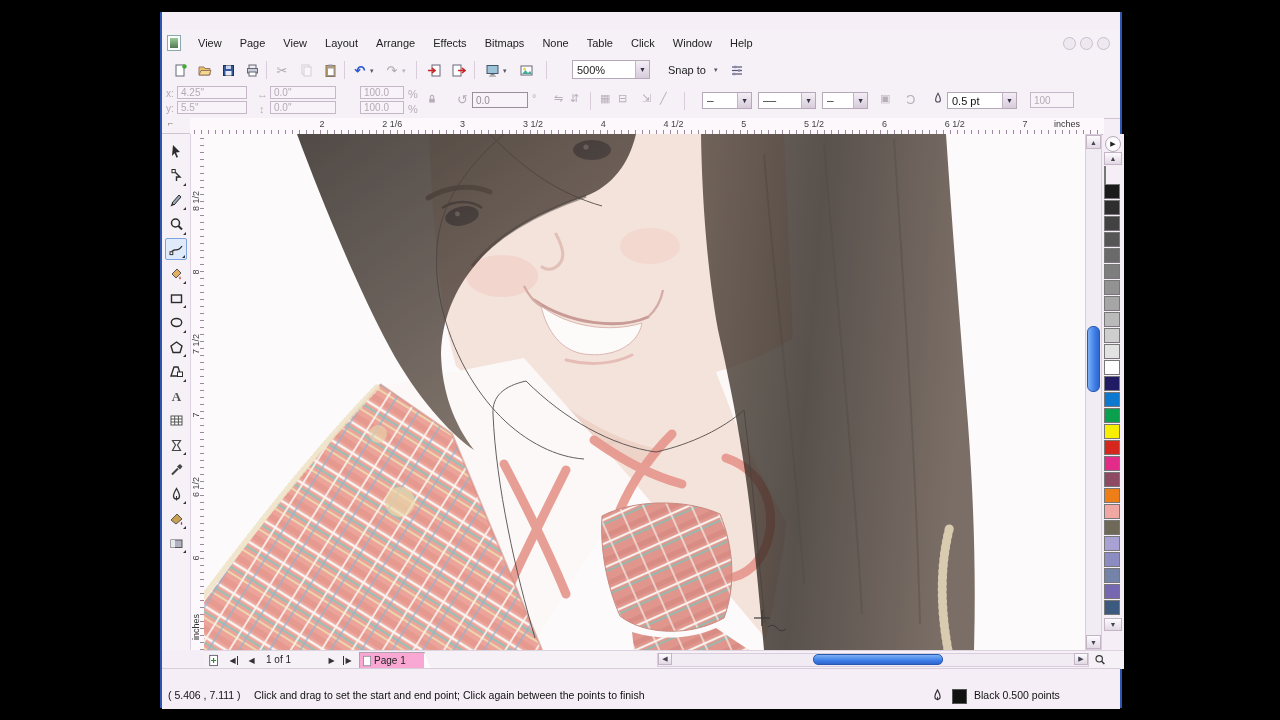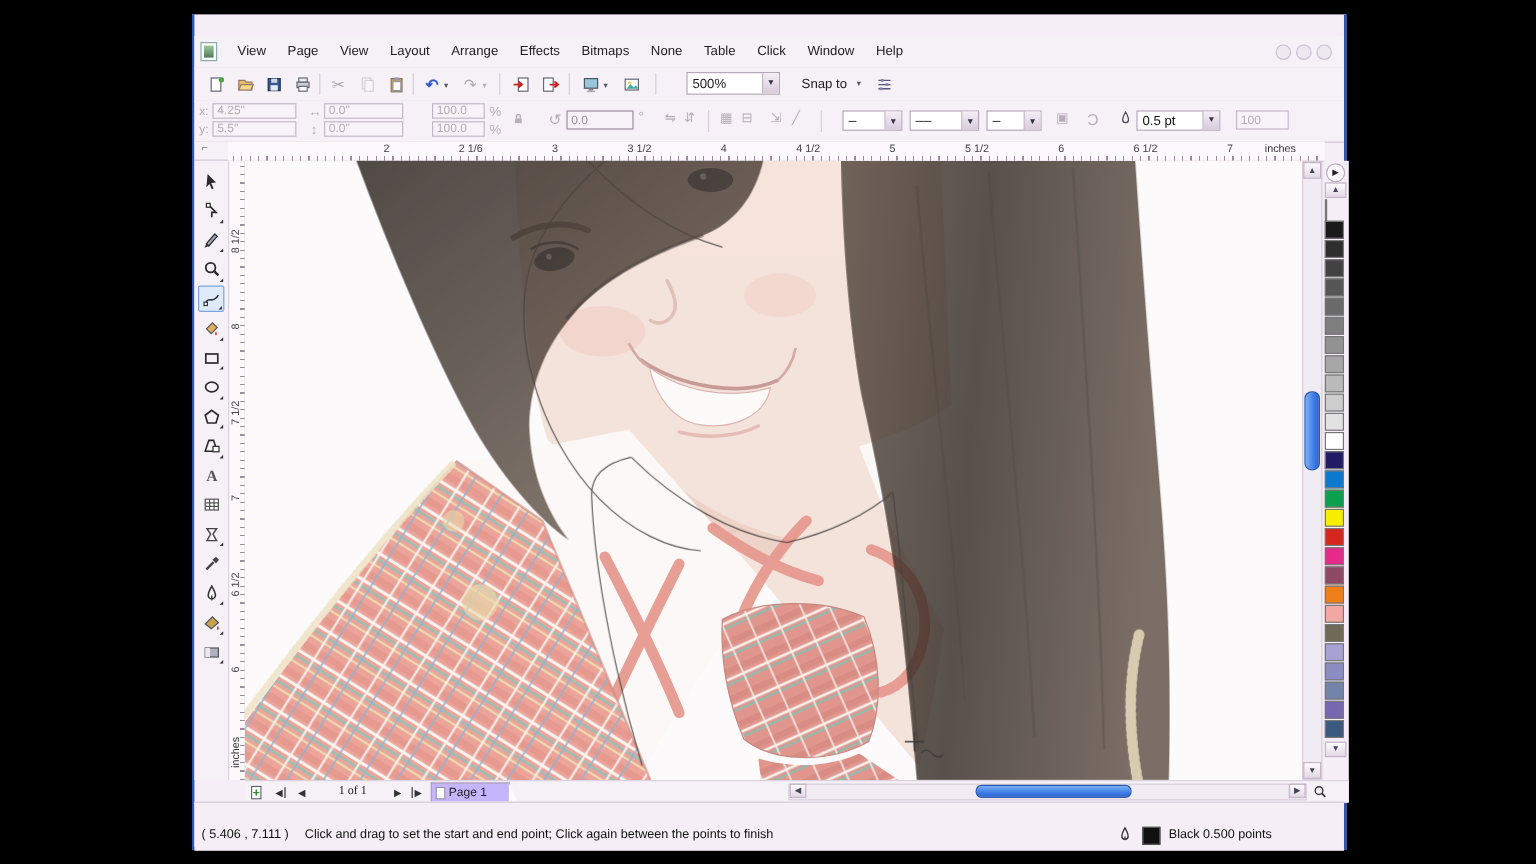--- a/index.html
+++ b/index.html
@@ -76,21 +76,21 @@
   .pal-fly{position:absolute;left:2px;top:2px;width:14px;height:14px;border-radius:50%;background:#fdfbfd;border:1px solid #b8aabb;
            font-size:7px;color:#222;display:flex;align-items:center;justify-content:center;}
   .swatch{position:absolute;left:1px;width:16px;height:15px;border:1px solid #777;box-sizing:border-box;}
   .none-swatch{background:#fff;position:relative;}
   .none-swatch svg{position:absolute;inset:0;}
   
   #pagerow{left:42px;top:638px;width:920px;height:18px;background:#f6f0f7;border-top:1px solid #ddd2df;font-size:10px;color:#222;}
   .navbtn{position:absolute;top:2px;width:15px;height:14px;display:flex;align-items:center;justify-content:center;font-size:8px;color:#333;}
   .navbtn.bar span{border-right:1.5px solid #333;padding-right:1px;}
   .navbtn.bar2 span{border-left:1.5px solid #333;padding-left:1px;}
-  #pagetab{position:absolute;left:155px;top:1px;width:66px;height:16px;background:#c4b5fd;border:1px solid #b0a2b2;border-bottom:none;
+  #pagetab{position:absolute;left:155px;top:1px;width:66px;height:16px;background:#f9a8d4;border:1px solid #b0a2b2;border-bottom:none;
            font-size:10px;display:flex;align-items:center;padding-left:14px;box-sizing:border-box;}
   #pagetab:after{content:"";position:absolute;right:-7px;bottom:0;width:0;height:0;border-bottom:16px solid #fdfbfd;border-right:7px solid transparent;}
   #hscroll{position:absolute;left:453px;top:2px;width:432px;height:14px;background:#f1ebf3;border:1px solid #d9cddd;box-sizing:border-box;}
   #hthumb{position:absolute;left:155px;top:0px;width:130px;height:11px;border-radius:5px;
           background:linear-gradient(#7db0f4,#3f7ee8 60%,#2f66cc);border:1px solid #2a58b0;box-sizing:border-box;}
   
   #statusbar{left:0;top:656px;width:100%;height:40px;background:#f5eef6;border-top:1px solid #d8cdda;font-size:10.5px;color:#111;}
   .strow{position:absolute;left:0;width:100%;height:20px;}
   .swx{width:15px;height:15px;border:1px solid #555;box-sizing:border-box;display:inline-block;vertical-align:-4px;background:#fff;position:relative;}
   .swx svg{position:absolute;inset:0;}
@@ -553,21 +553,21 @@
     <span class="navbtn" style="left:2px">
           <svg width="12" height="13" viewBox="0 0 14 14">
             <rect x="2" y="1" width="9" height="12" fill="#fff" stroke="#556"></rect>
             <path d="M6.5 4 v6 M3.5 7 h6" stroke="#383" stroke-width="1.4"></path>
           </svg>
         </span>
     <span class="navbtn bar" style="left:22px">
           <span>◀</span>
         </span>
     <span class="navbtn" style="left:40px">◀</span>
-    <span style="position:absolute;left:62px;top:3px;width:56px;text-align:center;font-family:Liberation Serif, serif;">1 of 1</span>
+    <span style="position:absolute;left:62px;top:3px;width:56px;">1 of 1</span>
     <span class="navbtn" style="left:120px">▶</span>
     <span class="navbtn bar2" style="left:136px">
           <span>▶</span>
         </span>
 
     <span id="pagetab">
           <svg style="position:absolute;left:2px;top:2px" width="11" height="12" viewBox="0 0 14 14">
             <rect x="2" y="1" width="9" height="12" fill="#fff" stroke="#889"></rect>
           </svg>
           <span>Page 1</span>

